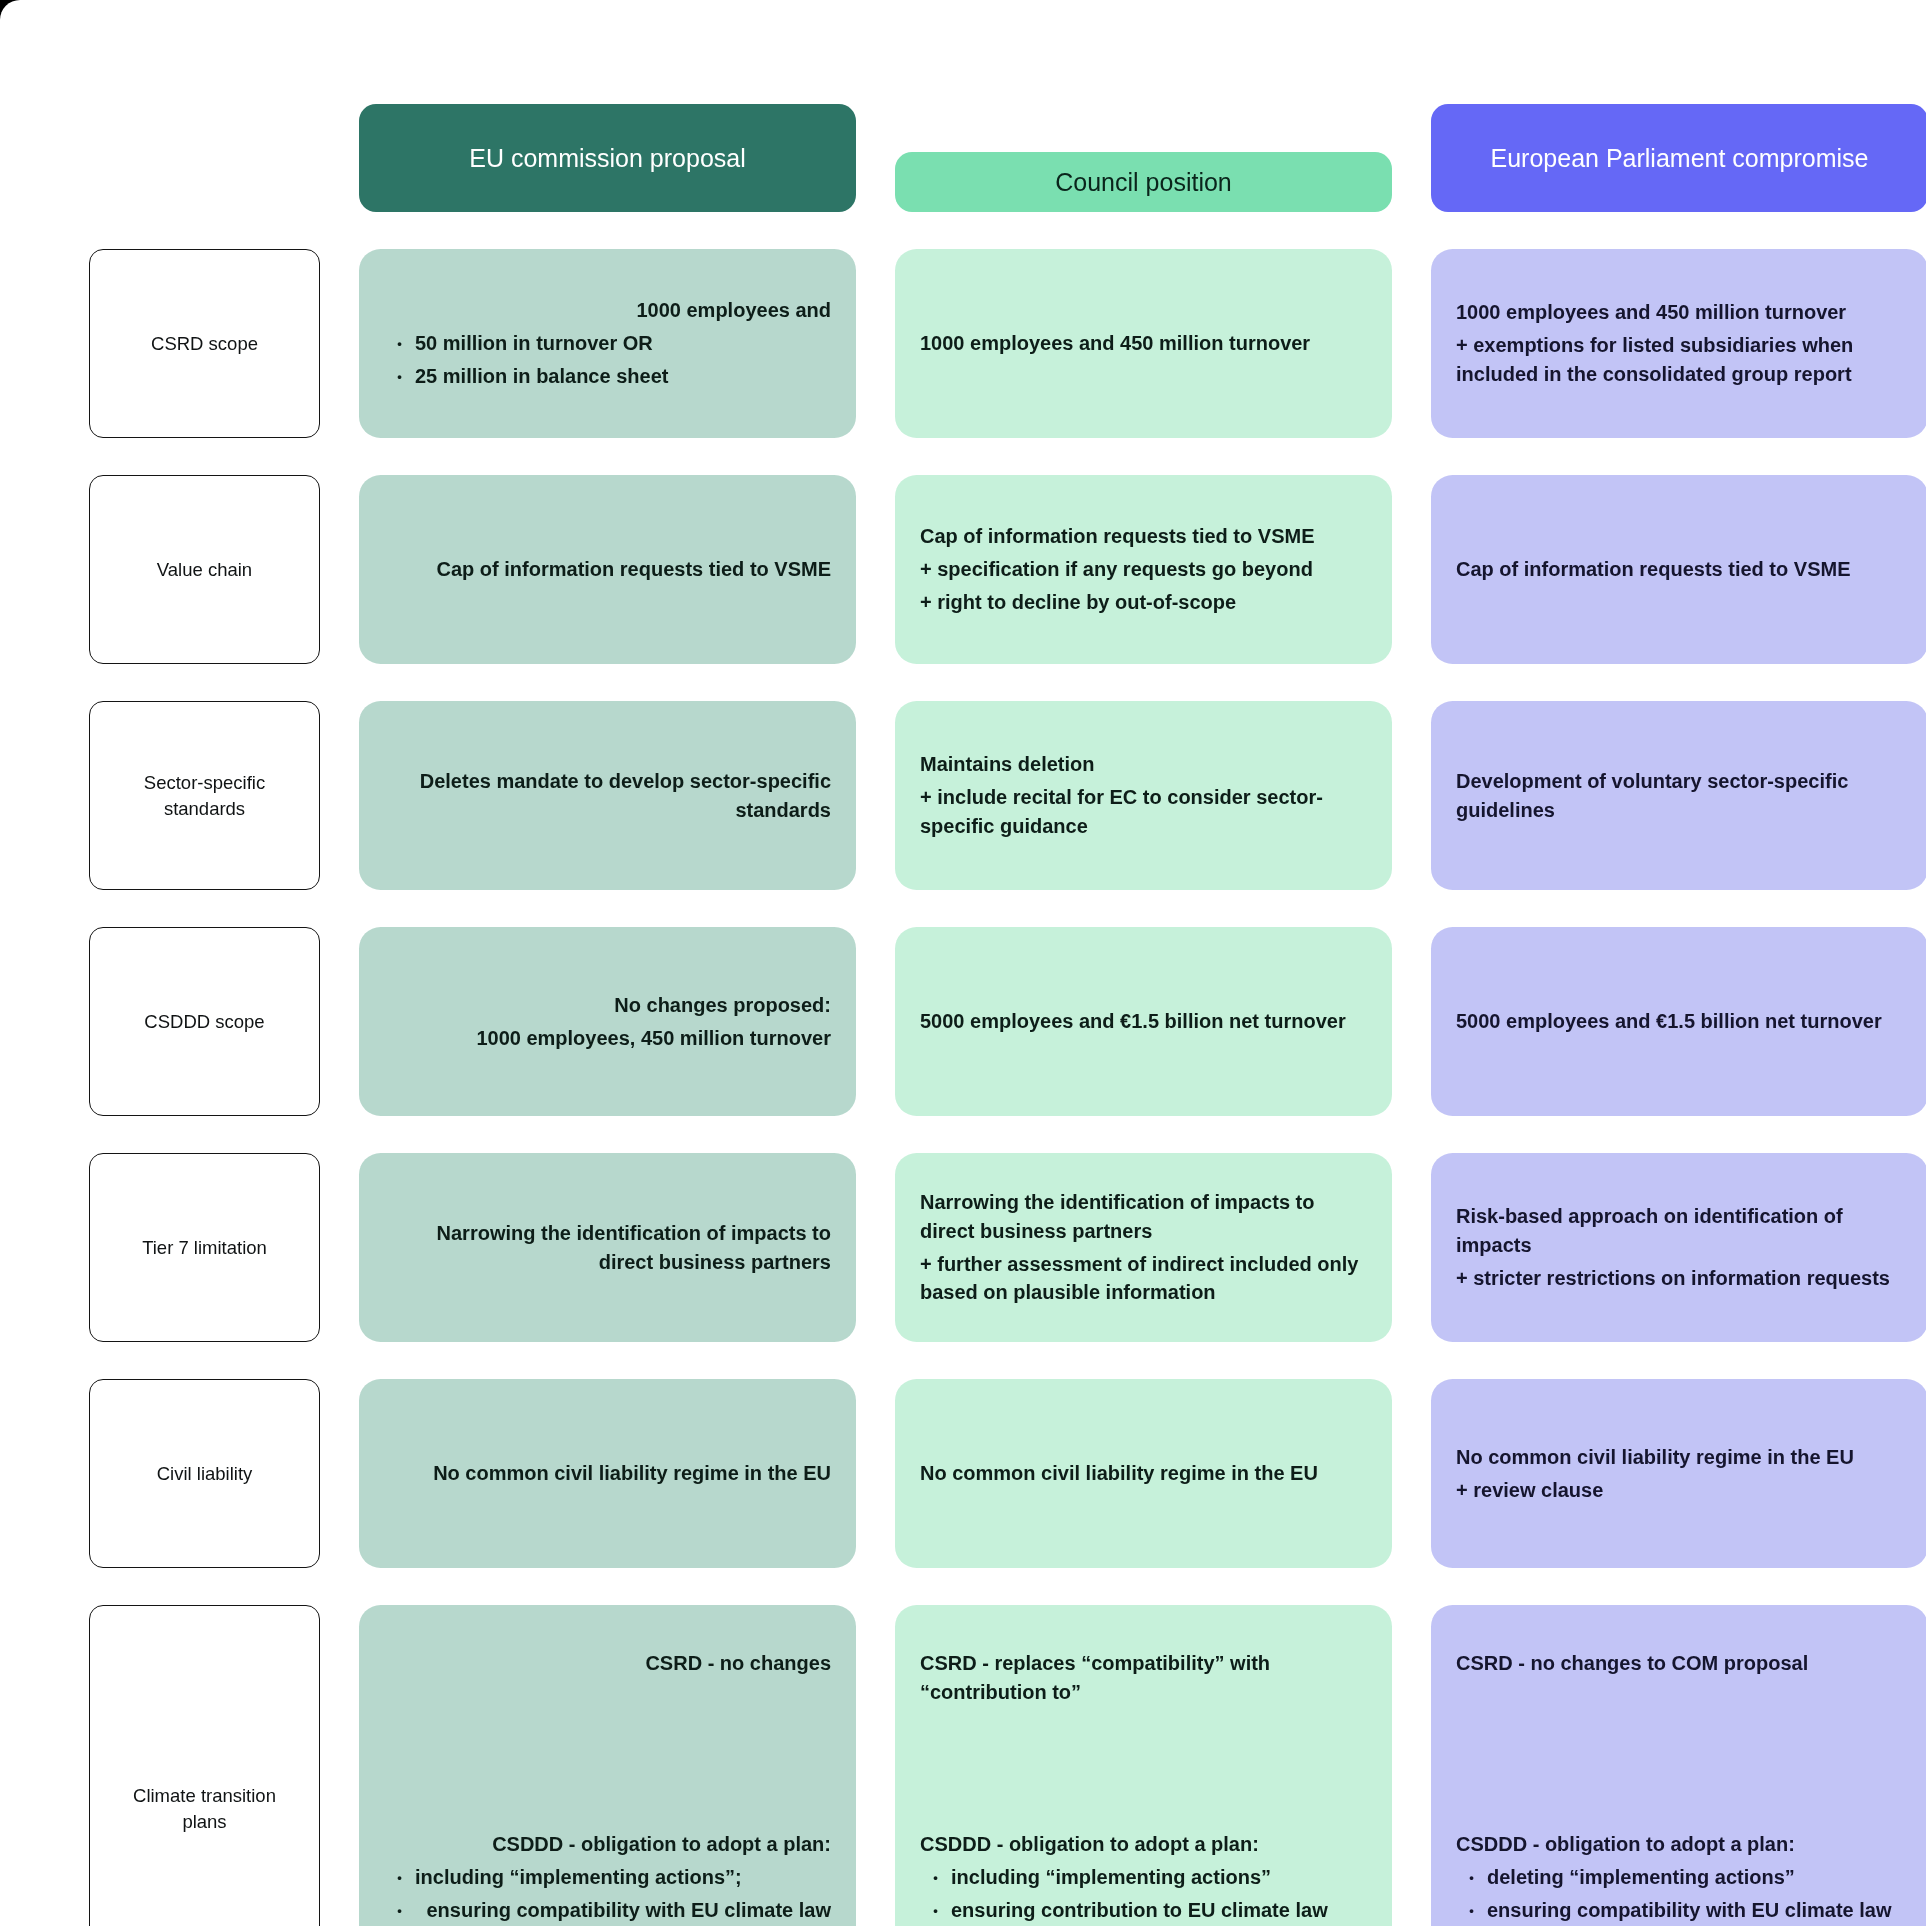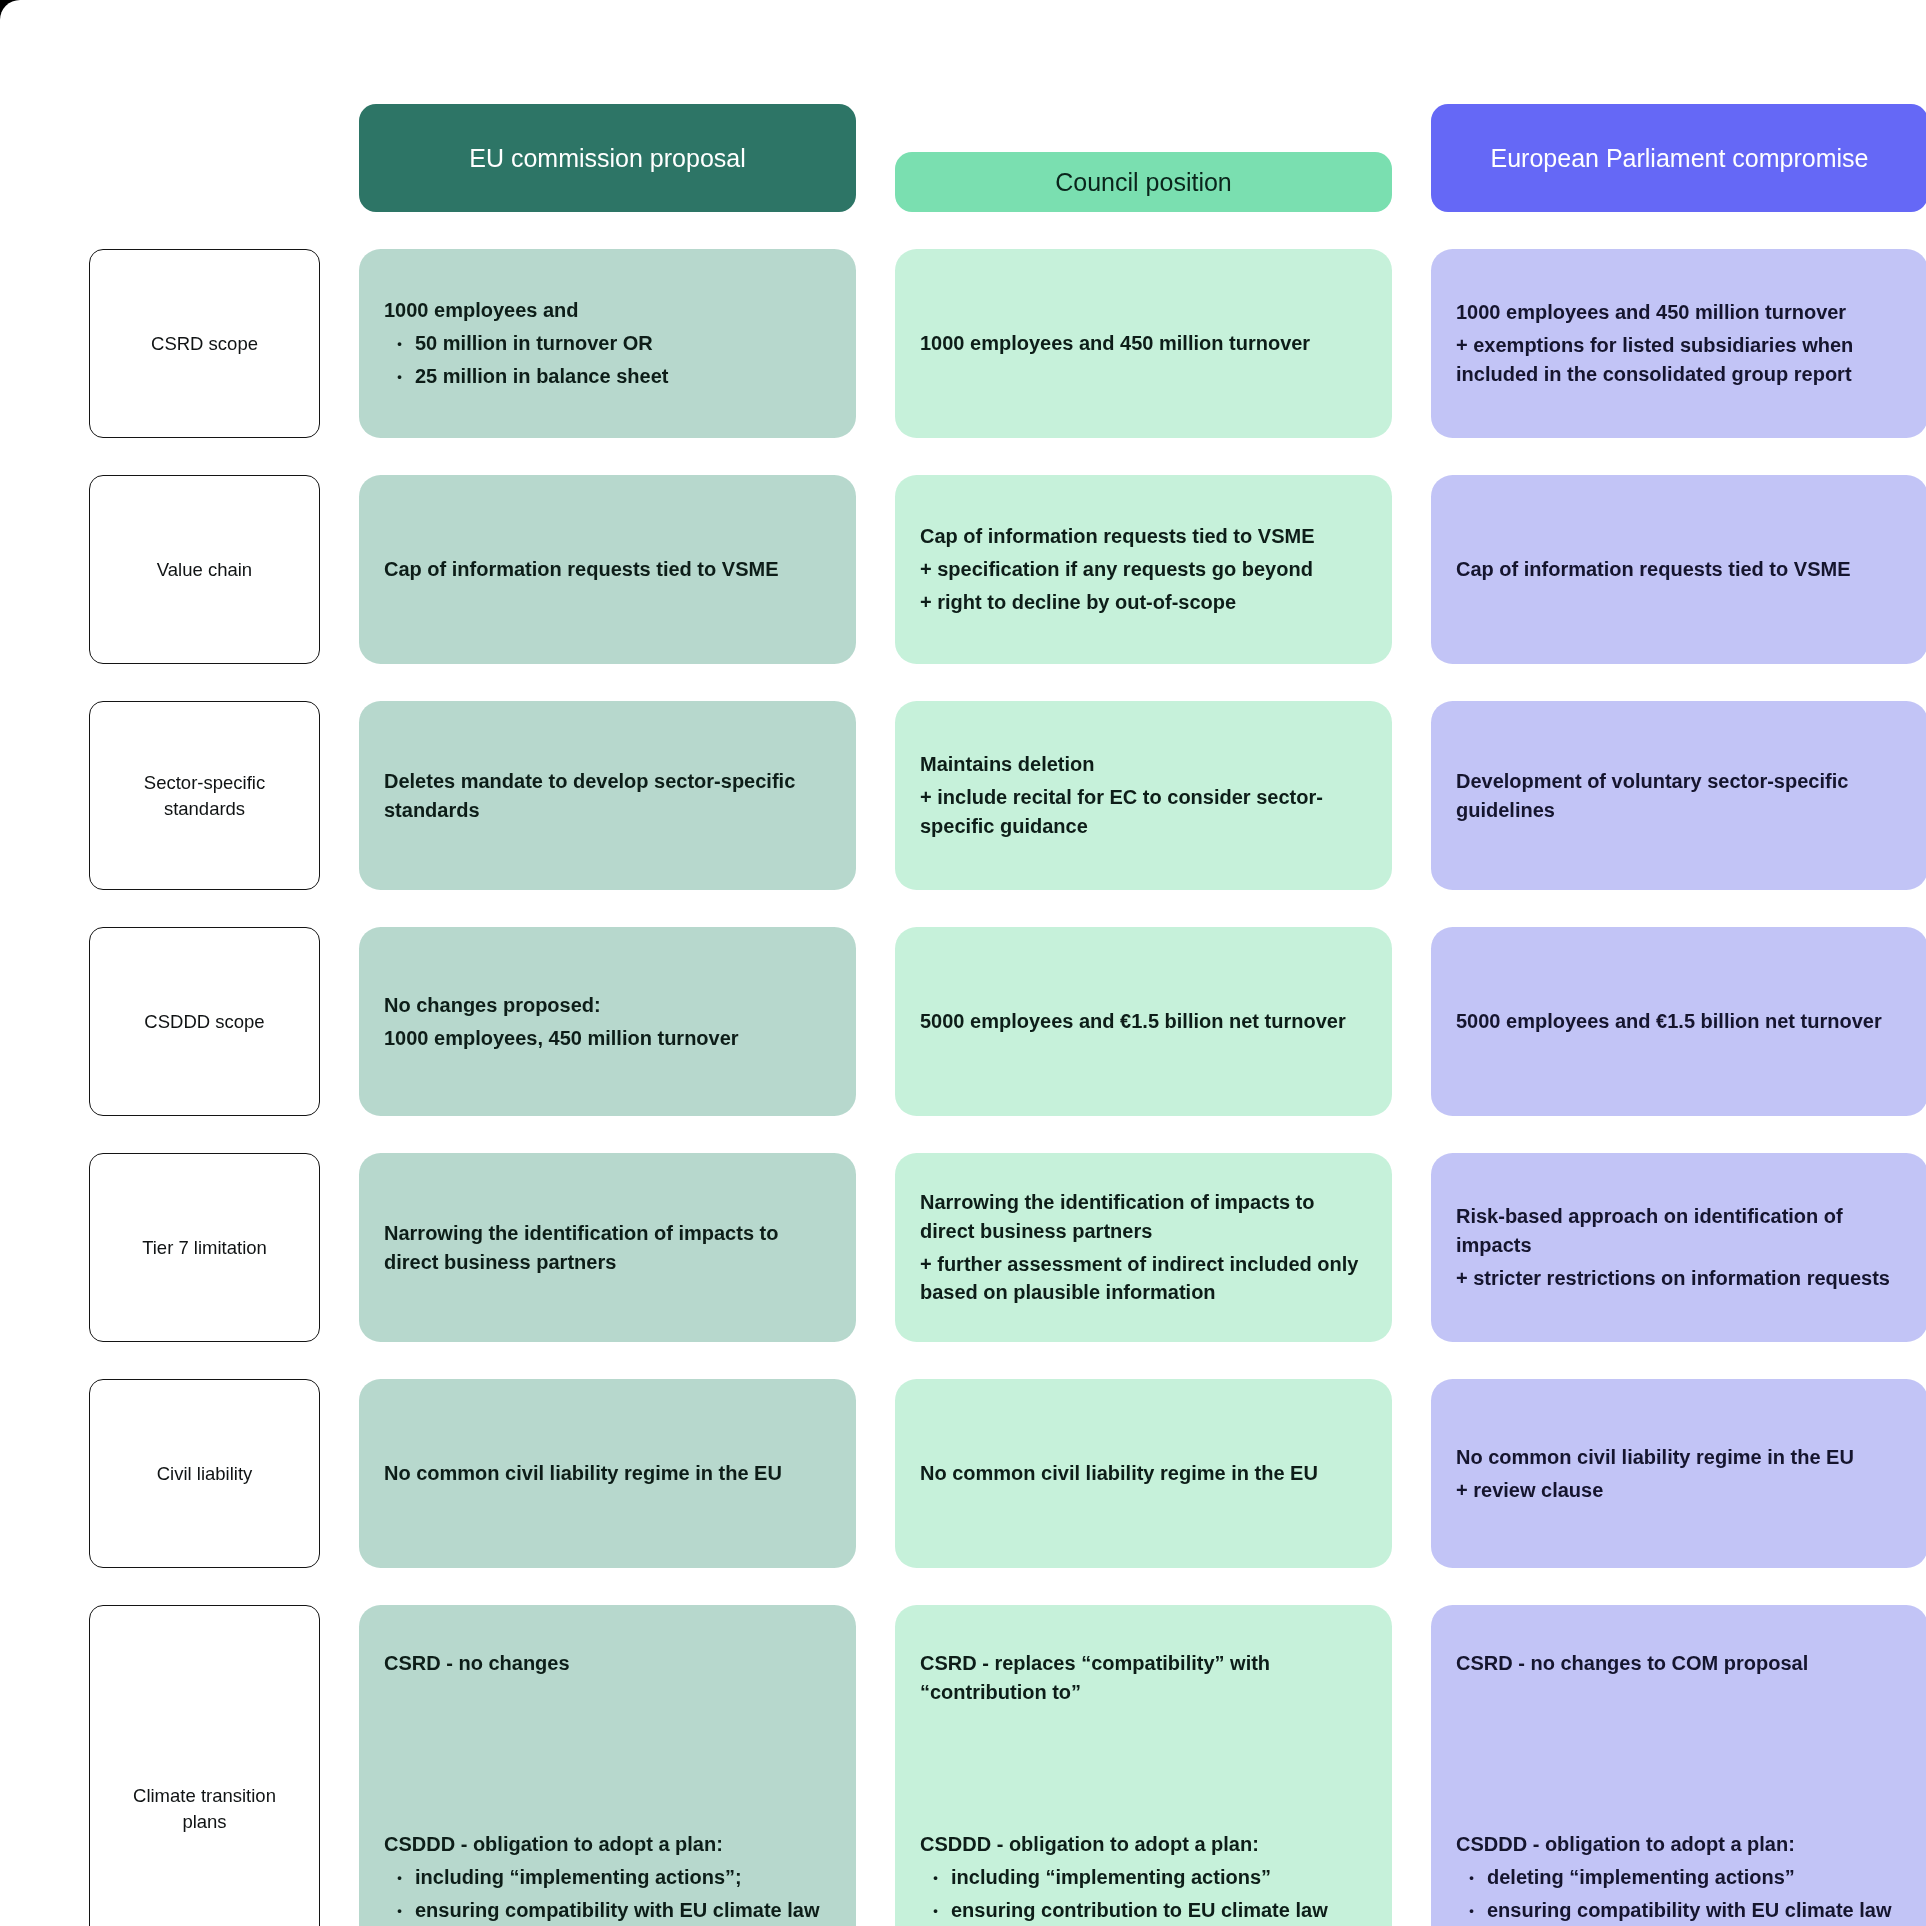--- a/index.html
+++ b/index.html
@@ -42,21 +42,21 @@
     font-size: 18.5px; line-height: 1.4;
     color: var(--label-text, #101314);
     padding: 9px 23px;
   }
   .cell {
     border-radius: 21.6px;
     padding: 19px 23px;
     display: flex; flex-direction: column; justify-content: center;
     font-size: 20px; line-height: 1.44;
   }
-  .col-eu      { background: var(--cell-eu-bg, #b7d8cd);      color: var(--ink-green, #0d1d18); }
+  .col-eu      { background: var(--cell-eu-bg, #b7d8cd);      color: var(--ink-green, #0d1d18); text-align: right; }
   .col-council { background: var(--cell-council-bg, #c6f1da); color: var(--ink-green, #0d1d18); }
   .col-ep      { background: var(--cell-ep-bg, #c2c4f6);      color: var(--ink-purple, #15152e); }
   .cell p { margin: 2px; font-weight: bold; }
   .bullet { display: flex; }
   .bullet::before {
     content: "\2022";
     flex: 0 0 31px;
     text-align: center;
     font-size: 13px;
     line-height: 29px;

